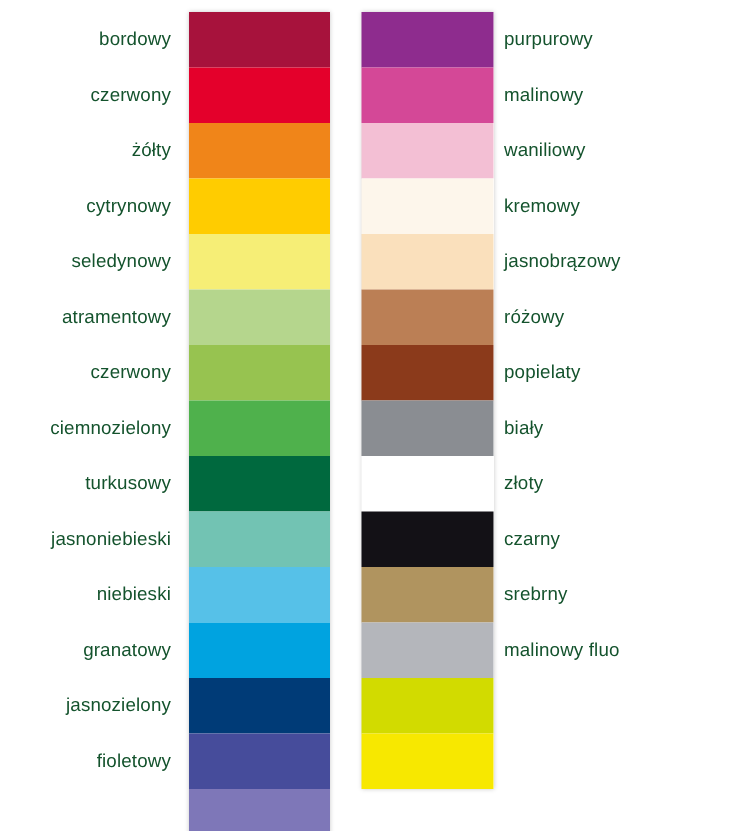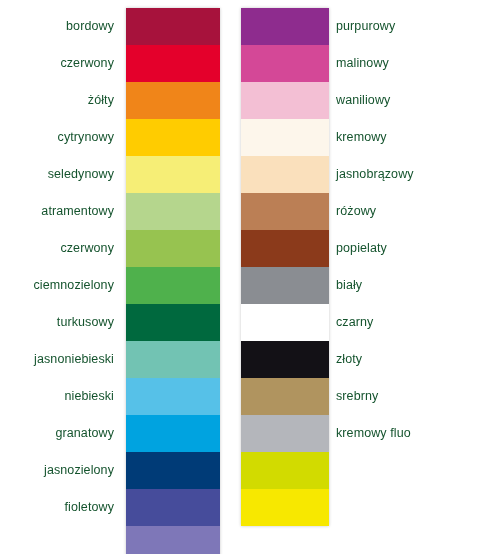--- a/index.html
+++ b/index.html
@@ -157,20 +157,20 @@
       </div>
     <div class="label-stack label-stack-right">
         <div class="color-label">purpurowy</div>
         <div class="color-label">malinowy</div>
         <div class="color-label">waniliowy</div>
         <div class="color-label">kremowy</div>
         <div class="color-label">jasnobrązowy</div>
         <div class="color-label">różowy</div>
         <div class="color-label">popielaty</div>
         <div class="color-label">biały</div>
+        <div class="color-label">złoty</div>
         <div class="color-label">czarny</div>
-        <div class="color-label">złoty</div>
         <div class="color-label">srebrny</div>
-        <div class="color-label">kremowy fluo</div>
+        <div class="color-label">malinowy fluo</div>
       </div>
   </div>
 
 </div>
 
 </body></html>

